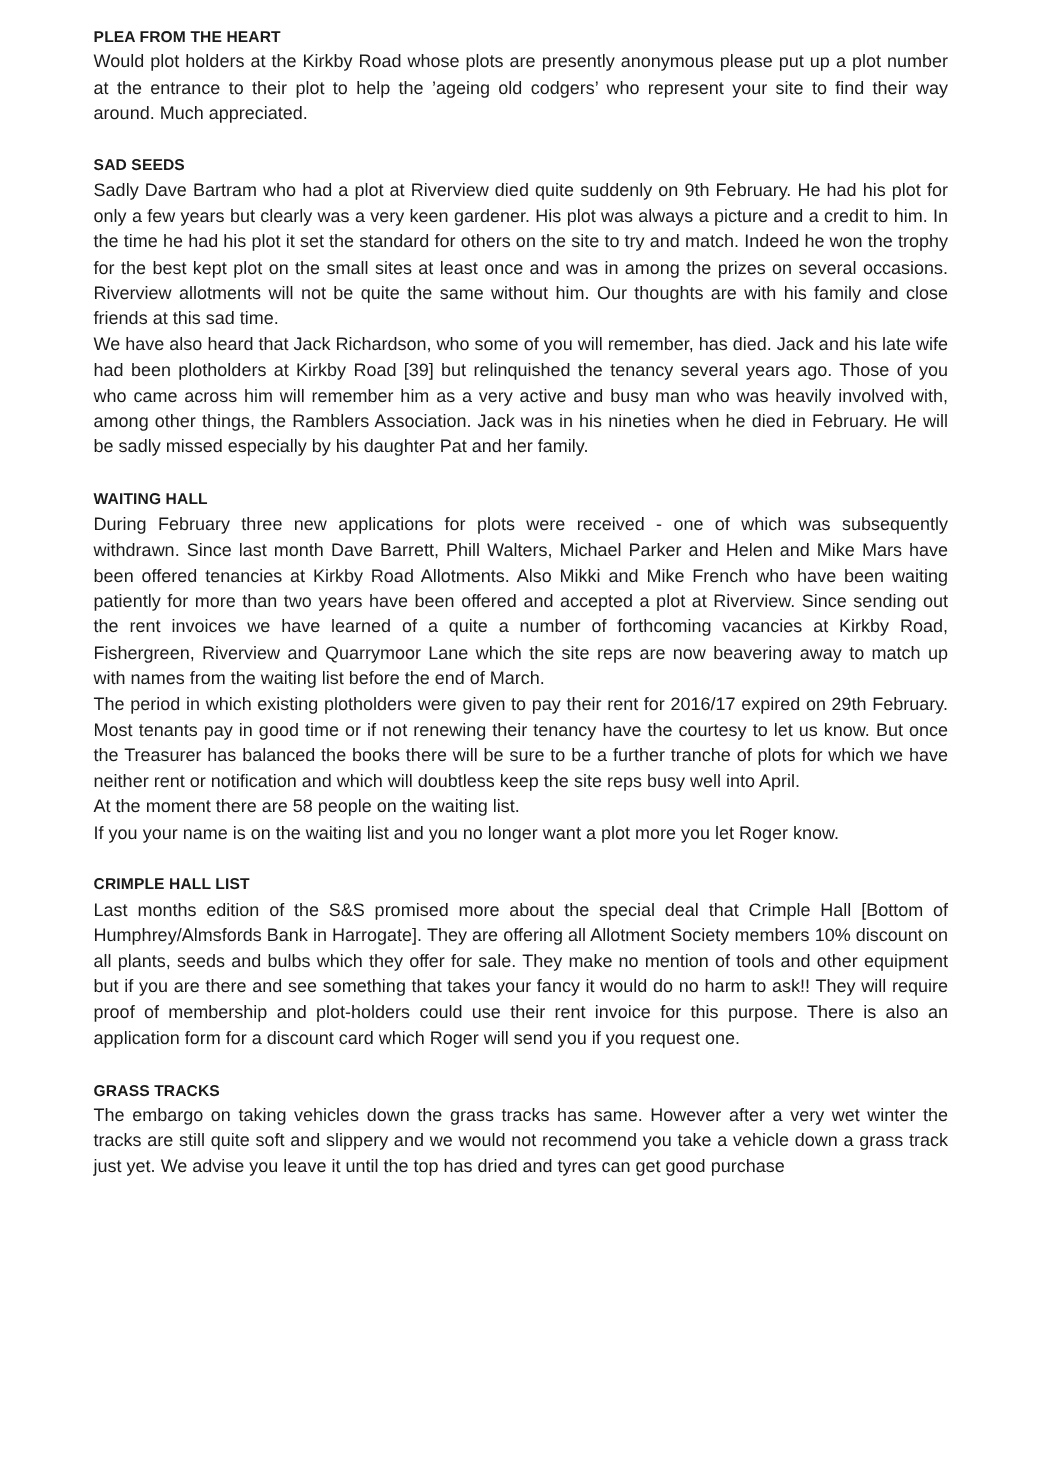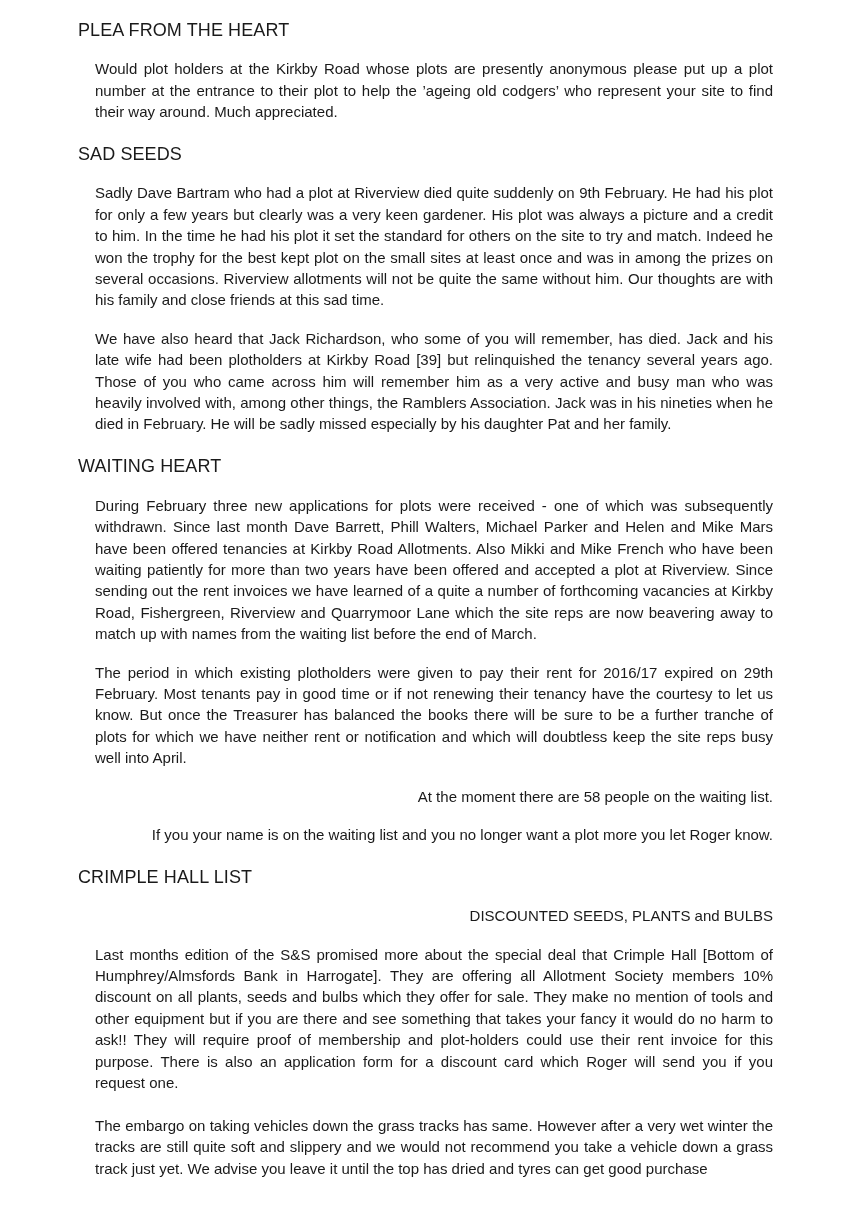--- a/index.html
+++ b/index.html
@@ -19,65 +19,65 @@
     color: #1a1a1a;
     overflow: hidden;
   }
   .doc-section {
     margin: 0 0 21.4px 0;
   }
   .doc-section:last-child {
     margin-bottom: 0;
   }
   .section-heading {
-    font-size: 18px;
-    font-weight: normal;
+    font-size: 13px;
+    font-weight: bold;
     margin: 0;
     text-align: left;
     letter-spacing: 0.1px;
   }
   .paragraph {
-    margin: 17px;
+    margin: 0;
     text-align: justify;
     text-justify: inter-word;
   }
   .paragraph.no-justify {
-    text-align: right;
+    text-align: left;
   }
 </style>
 </head>
 <body>
 
 <div class="page">
 
   <div class="doc-section">
     <h2 class="section-heading">PLEA FROM THE HEART</h2>
     <p class="paragraph">Would plot holders at the Kirkby Road whose plots are presently anonymous please put up a plot number at the entrance to their plot to help the ’ageing old codgers’ who represent your site to find their way around. Much appreciated.</p>
   </div>
 
   <div class="doc-section">
     <h2 class="section-heading">SAD SEEDS</h2>
     <p class="paragraph">Sadly Dave Bartram who had a plot at Riverview died quite suddenly on 9th February. He had his plot for only a few years but clearly was a very keen gardener. His plot was always a picture and a credit to him. In the time he had his plot it set the standard for others on the site to try and match. Indeed he won the trophy for the best kept plot on the small sites at least once and was in among the prizes on several occasions.  Riverview allotments will not be quite the same without him. Our thoughts are with his family and close friends at this sad time.</p>
     <p class="paragraph">We have also heard that Jack Richardson, who some of you will remember, has died.   Jack and his late wife had been plotholders at Kirkby Road [39] but relinquished the tenancy several years ago. Those of you who came across him will remember him as a very active and busy man who was heavily involved with, among other things, the Ramblers Association.  Jack was in his nineties when he died in February.  He will be sadly missed especially by his daughter Pat and her family.</p>
   </div>
 
   <div class="doc-section">
-    <h2 class="section-heading">WAITING HEART</h2>
+    <h2 class="section-heading">WAITING HALL</h2>
     <p class="paragraph">During February three new applications for plots were received - one of which was subsequently withdrawn. Since last month Dave Barrett, Phill Walters, Michael Parker and Helen and Mike Mars have been offered tenancies at Kirkby Road Allotments. Also Mikki and Mike French who have been waiting patiently for more than two years have been offered and accepted a plot at Riverview. Since sending out the rent invoices we have learned of a quite a number of forthcoming vacancies at Kirkby Road, Fishergreen, Riverview and Quarrymoor Lane which the site reps are now beavering away to match up with names from the waiting list before the end of March.</p>
     <p class="paragraph">The period in which existing plotholders were given to pay their rent for 2016/17 expired on 29th February. Most tenants pay in good time or if not renewing their tenancy have the courtesy to let us know. But once the Treasurer has balanced the books there will be sure to be a further tranche of plots for which we have neither rent or notification and which will doubtless keep the site reps busy well into April.</p>
     <p class="paragraph no-justify">At the moment there are 58 people on the waiting list.</p>
     <p class="paragraph no-justify">If you your name is on the waiting list and you no longer want a plot more you let Roger know.</p>
   </div>
 
   <div class="doc-section">
     <h2 class="section-heading">CRIMPLE HALL LIST</h2>
-    <p class="paragraph no-justify">DISCOUNTED SEEDS, PLANTS and BULBS</p>
     <p class="paragraph">Last months edition of the S&amp;S promised more about the special deal that Crimple Hall [Bottom of Humphrey/Almsfords Bank in Harrogate]. They are offering all Allotment Society members 10% discount on all plants, seeds and bulbs which they offer for sale. They make no mention of tools and other equipment but if you are there and see something that takes your fancy it would do no harm to ask!! They will require proof of membership and plot-holders could use their rent invoice for this purpose. There is also an application form for a discount card which Roger will send you if you request one.</p>
   </div>
 
   <div class="doc-section">
   </div>
 
   <div class="doc-section">
+    <h2 class="section-heading">GRASS TRACKS</h2>
     <p class="paragraph">The embargo on taking vehicles down the grass tracks has same. However after a very wet winter the tracks are still quite soft and slippery and we would not recommend you take a vehicle down a grass track just yet. We advise you leave it until the top has dried and tyres can get good purchase</p>
   </div>
 
 </div>
 
 </body></html>

